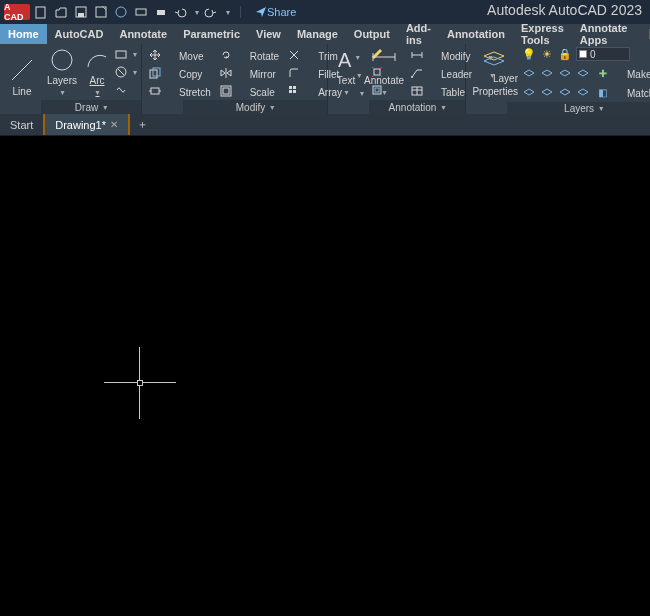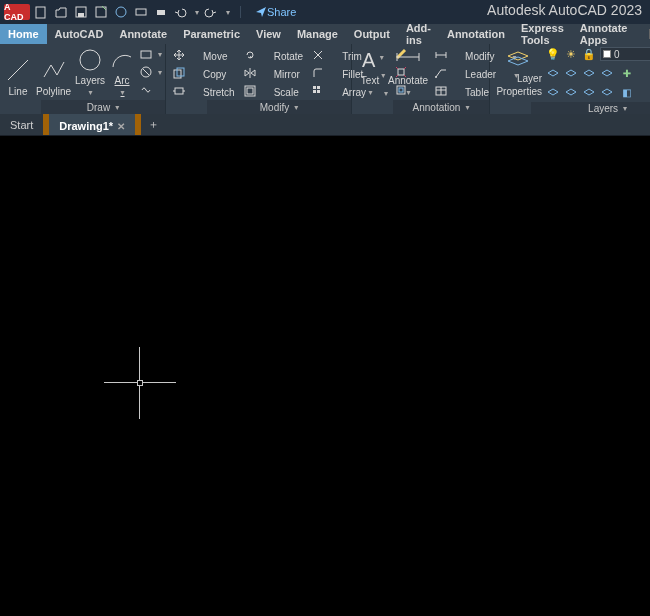--- a/index.html
+++ b/index.html
@@ -20,22 +20,22 @@
   .plabel { height:16px; background:#2d3742; text-align:center; font-size:10px; color:#c8c8c8; display:flex; align-items:center; justify-content:center; gap:4px;margin-left:41px;}
   .bigbtn { display:flex; flex-direction:column; align-items:center; justify-content:flex-end; gap:2px; width:36px; height:50px; font-size:10px; color:#d8d8d8;}
   .bigbtn.wider{width:48px;}
   .ic { width:28px; height:28px; display:flex; align-items:center; justify-content:center;}
   .smallgrid { display:flex; flex-direction:column; gap:2px; }
   .srow { display:flex; gap:4px; align-items:center; height:16px; }
   .sbtn { display:flex; align-items:flex-end; gap:17px; font-size:10px; color:#d8d8d8; padding:0 2px;}
   .caret { font-size:8px; color:#aaa; margin-left:1px;}
   .layercombo { width:54px; height:14px; background:#2a333d; border:1px solid #475461; display:flex; align-items:center; padding:0 2px; font-size:10px;}
   .doc-tabs { height:22px; background:#2c3640; display:flex; align-items:stretch; border-bottom:1px solid #1a2028;}
-  .dtab { padding:3px 10px; font-size:11px; color:#d0d0d0; display:flex; align-items:center; gap:4px; border-right:6px solid #a16207;}
-  .dtab.active{ background:#3b4a57; color:#fff; font-weight:700;align-items:flex-end;}
+  .dtab { padding:3px 10px; font-size:11px; color:#d0d0d0; display:flex; align-items:center; gap:4px; border-right:2px solid #a16207;}
+  .dtab.active{ background:#3b4a57; color:#fff; font-weight:400;}
   .dtab .x{ color:#aaa; font-size:10px;}
   .addtab{ width:24px; display:flex; align-items:center; justify-content:center; color:#ccc;}
   .canvas { position:relative; width:650px; height:484px; background:#000; }
   .cursor-h{ position:absolute; background:#c8c8c8; height:1px; width:72px; left:104px; top:246px;}
   .cursor-v{ position:absolute; background:#c8c8c8; width:1px; height:72px; left:139px; top:211px;}
   .cursor-box{ position:absolute; width:6px; height:6px; border:1px solid #c8c8c8; left:137px; top:244px; background:#000;}
   svg { overflow:visible; }
   .mkflag{display:inline-block;width:14px;height:10px;background:#fff;border:1px solid #666;margin-left:6px; position:relative;}
   .mkflag::after{content:"";position:absolute;right:-8px;top:3px;border:3px solid transparent;border-left-color:#ccc;}
   .sicon{width:14px;height:14px;display:inline-flex;align-items:center;justify-content:center;}
@@ -136,28 +136,20 @@
         <span class="ic">
             <svg width="26" height="26">
               <line x1="3" y1="23" x2="23" y2="3" stroke="#d8d8d8"></line>
             </svg>
           </span>
         <span>Line</span>
       </div>
       <div class="bigbtn">
         <span class="ic">
             <svg width="26" height="26">
-              <path d="M3 20 L10 8 L16 18 L23 5" fill="none" stroke="#d8d8d8"></path>
-            </svg>
-          </span>
-        <span>Polyline</span>
-      </div>
-      <div class="bigbtn">
-        <span class="ic">
-            <svg width="26" height="26">
               <circle cx="13" cy="13" r="10" fill="none" stroke="#d8d8d8"></circle>
             </svg>
           </span>
         <span>Layers</span>
           <span class="caret">▾</span>
       </div>
       <div class="bigbtn" style="width:26px;text-decoration:underline;">
         <span class="ic">
             <svg width="26" height="26">
               <path d="M4 20 A12 12 0 0 1 22 10" fill="none" stroke="#d8d8d8"></path>

